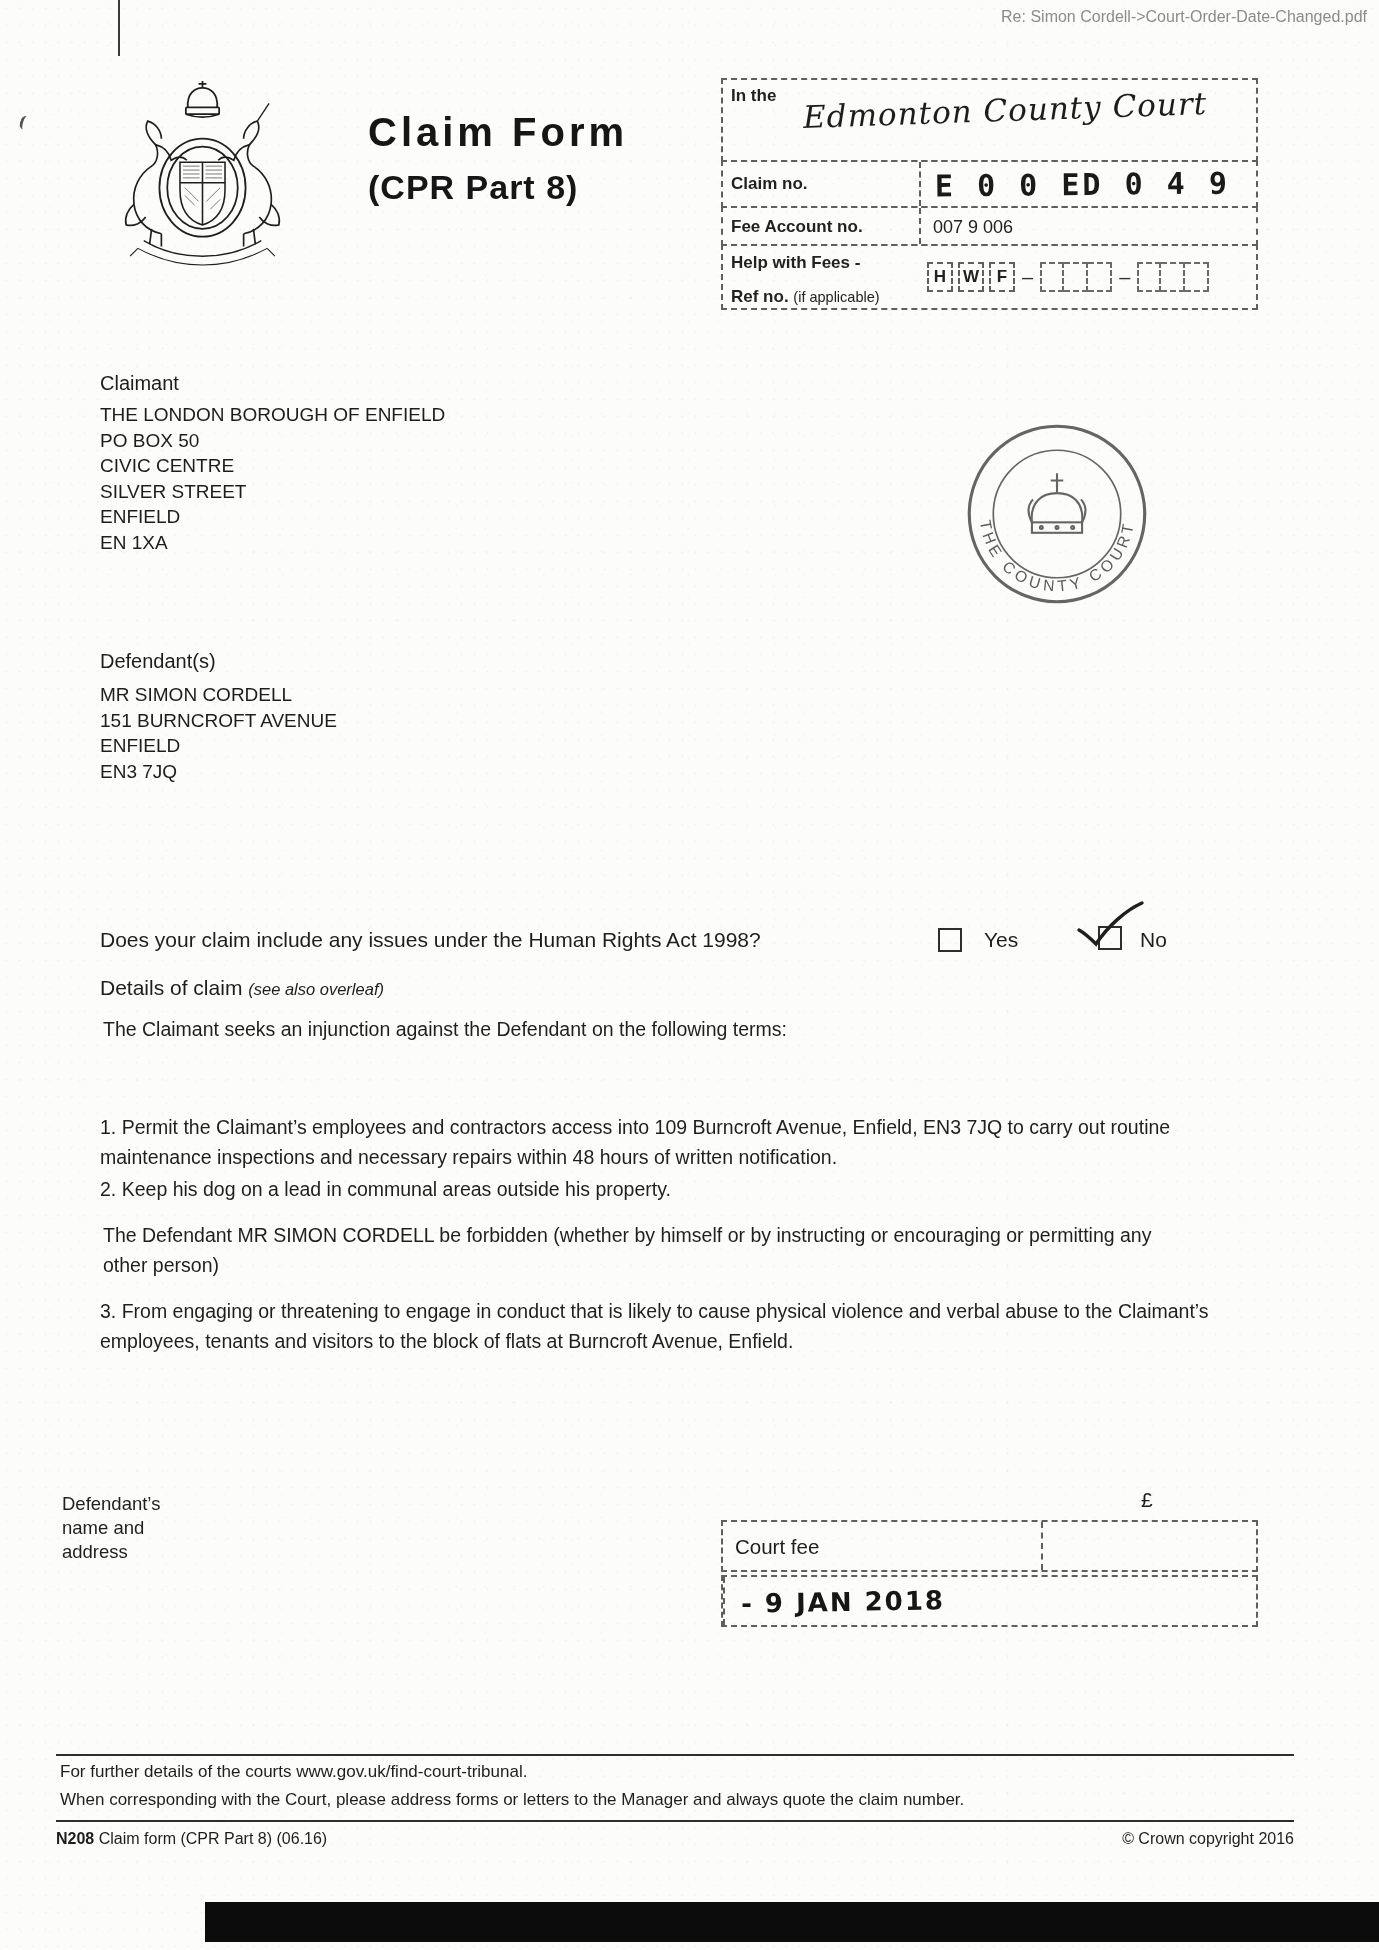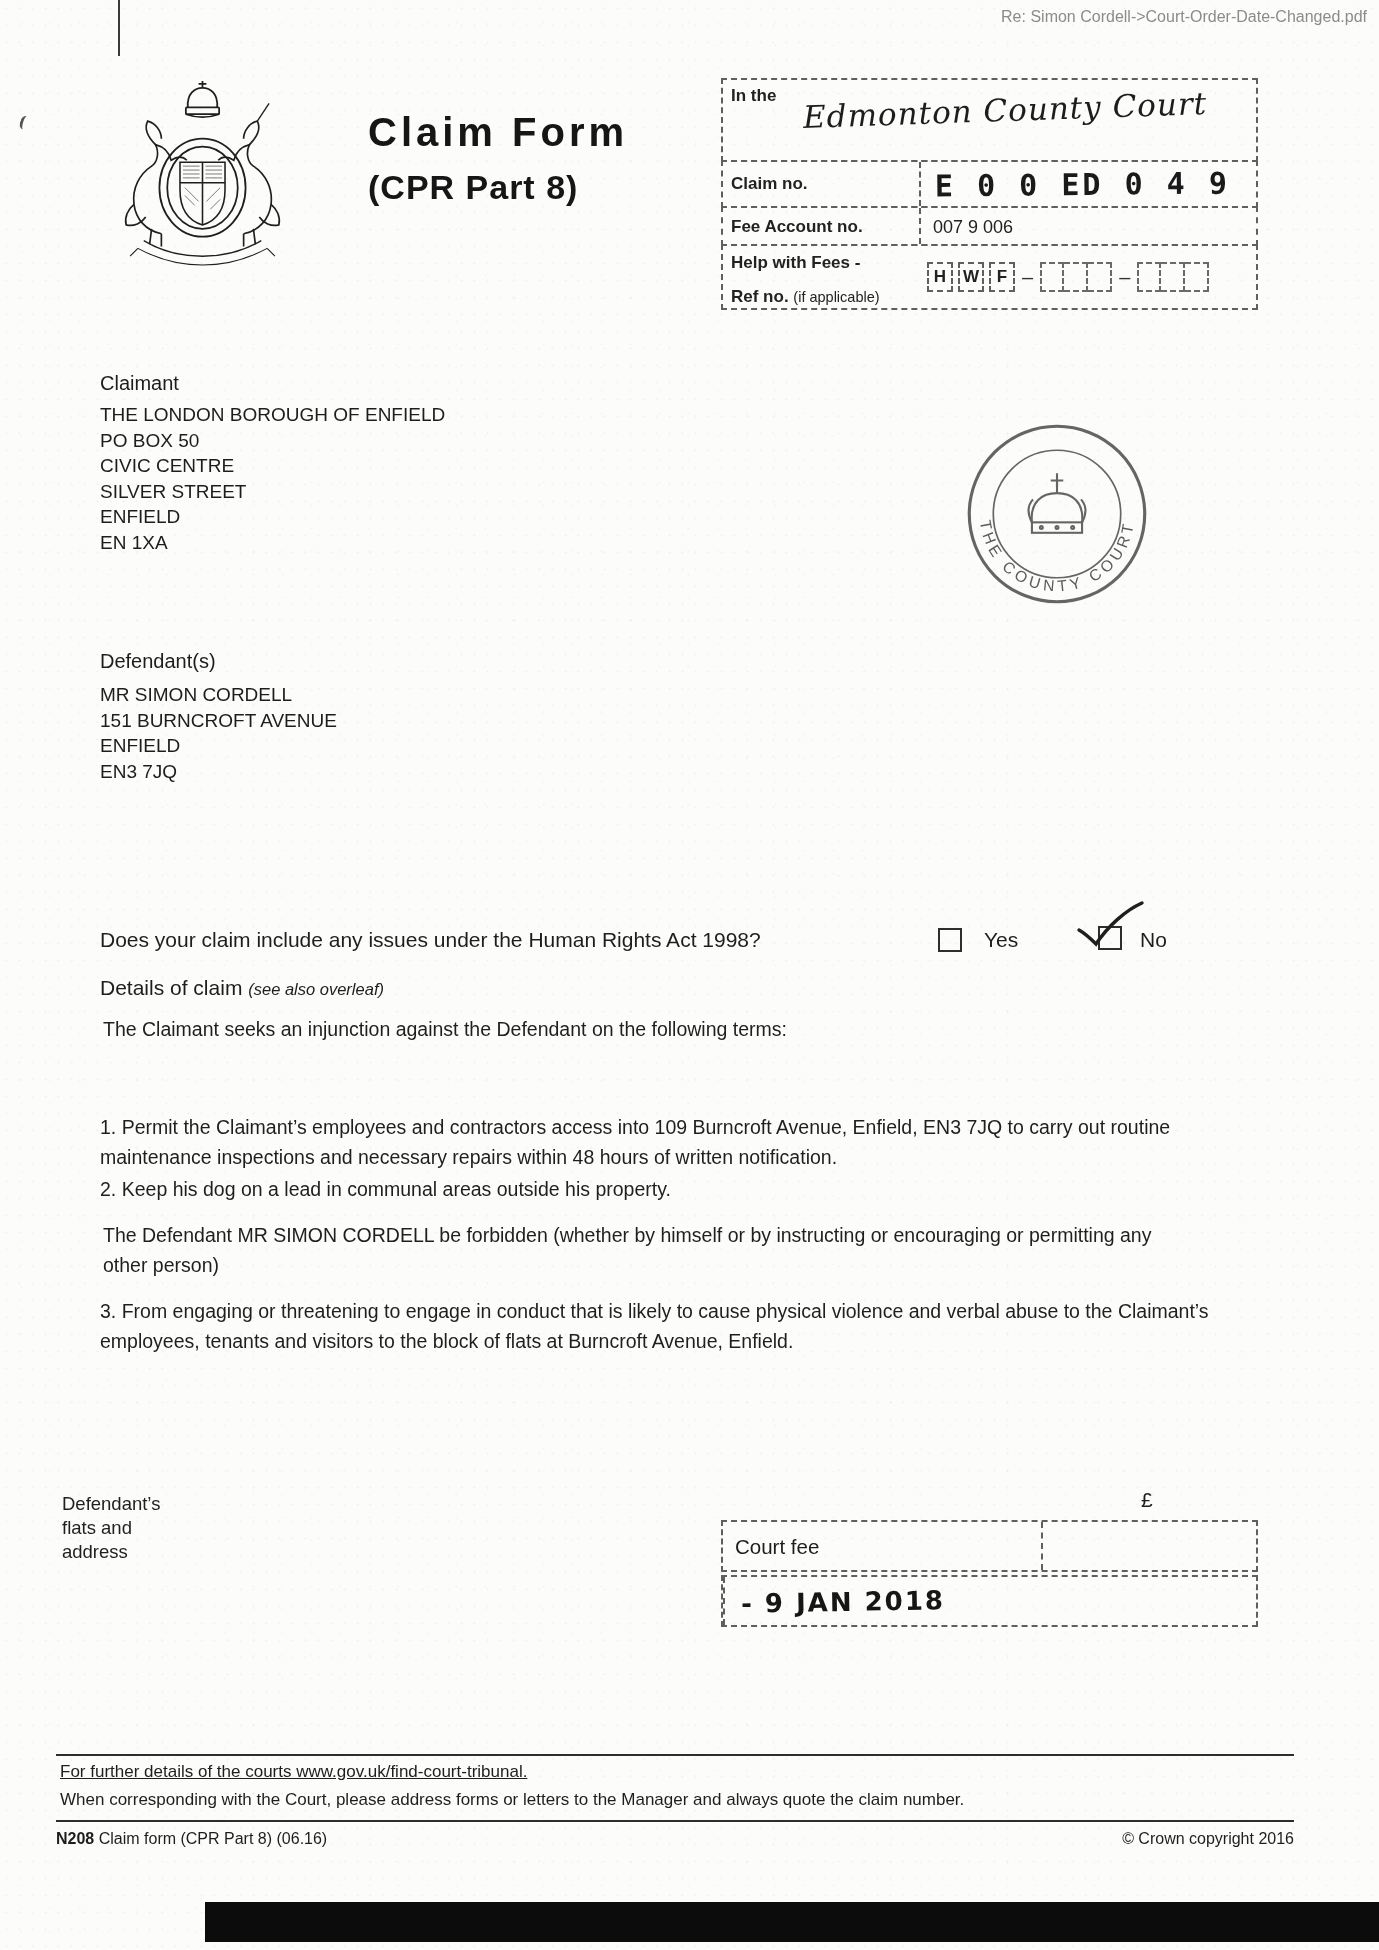--- a/index.html
+++ b/index.html
@@ -85,21 +85,21 @@
   .fee-row { position:relative; border:2px dashed #5f5f5f; height:52px; margin-top:3px; display:flex; }
   .fee-row:first-child { margin-top:0; }
   .fee-lbl { width:318px; padding:13px 0 0 12px; font-size:20.5px; color:#1d1d1d; }
   .fee-val { flex:1; border-left:2px dashed #5f5f5f; position:relative; }
   .date-stamp { position:absolute; left:16px; top:10px; font-size:26px; font-weight:bold; letter-spacing:2px;
     font-family:"DejaVu Sans", sans-serif; color:#161616; transform:rotate(-1deg); white-space:nowrap; }
 
   .rule { position:absolute; left:56px; width:1238px; height:2px; background:#2d2d2d; }
   .rule1 { top:1754px; }
   .rule2 { top:1820px; }
-  .f-line1 { position:absolute; left:60px; top:1762px; font-size:17px; color:#1e1e1e;text-decoration:underline; }
+  .f-line1 { position:absolute; left:60px; top:1762px; font-size:17px; color:#1e1e1e; }
   .f-line2 { position:absolute; left:60px; top:1790px; font-size:17px; color:#1e1e1e; }
   .f-n208 { position:absolute; left:56px; top:1830px; width:1238px; display:flex; justify-content:space-between; font-size:16px; color:#1e1e1e; }
   .black-bar { position:absolute; left:205px; top:1902px; right:0; height:40px; background:#0c0c0c; }
 </style>
 </head>
 <body>
 
 <div class="page">
 
   <div class="pdf-title">Re: Simon Cordell-&gt;Court-Order-Date-Changed.pdf</div>
@@ -248,21 +248,21 @@
     <span>Details of claim</span>
     <i>(see also overleaf)</i>
   </div>
   <div class="para p0">The Claimant seeks an injunction against the Defendant on the following terms:</div>
   <div class="para p2">1.  Permit the Claimant’s employees and contractors access into 109 Burncroft Avenue, Enfield, EN3 7JQ to carry out routine maintenance inspections and necessary repairs within 48 hours of written notification.</div>
   <div class="para p3">2. Keep his dog on a lead in communal areas outside his property.</div>
   <div class="para p4">The Defendant  MR SIMON CORDELL be forbidden (whether by himself or by instructing or encouraging or permitting any other person)</div>
   <div class="para p5">3. From engaging or threatening to engage in conduct that is likely to cause physical violence and verbal abuse to the Claimant’s employees, tenants and visitors to the block of flats at Burncroft Avenue, Enfield.</div>
 
   <div class="def-name-addr">Defendant’s
-flats and
+name and
 address</div>
   <div class="currency">£</div>
   <div class="fee-table">
     <div class="fee-row">
       <span class="fee-lbl">Court fee</span>
       <span class="fee-val"></span>
     </div>
     <div class="fee-row">
       <span class="fee-val">
         <span class="date-stamp">- 9 JAN 2018</span>

